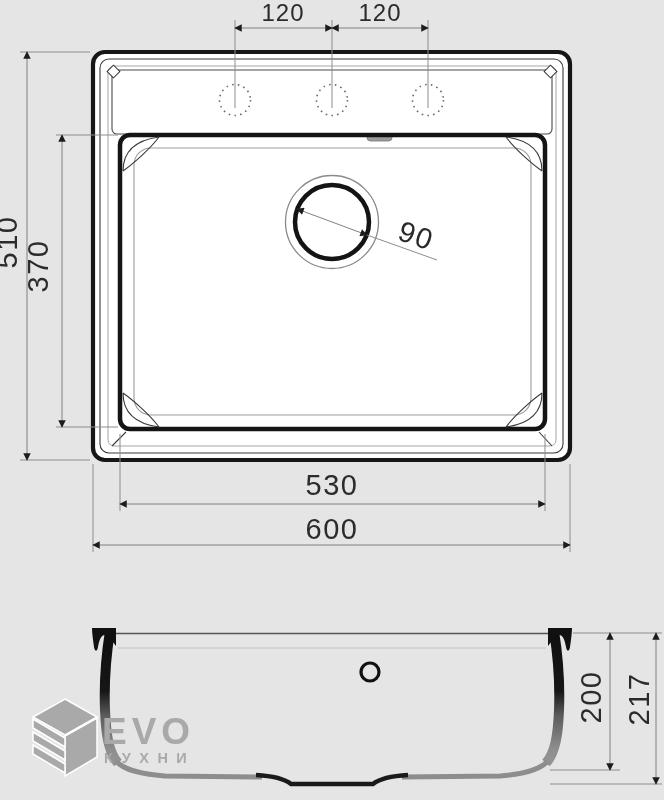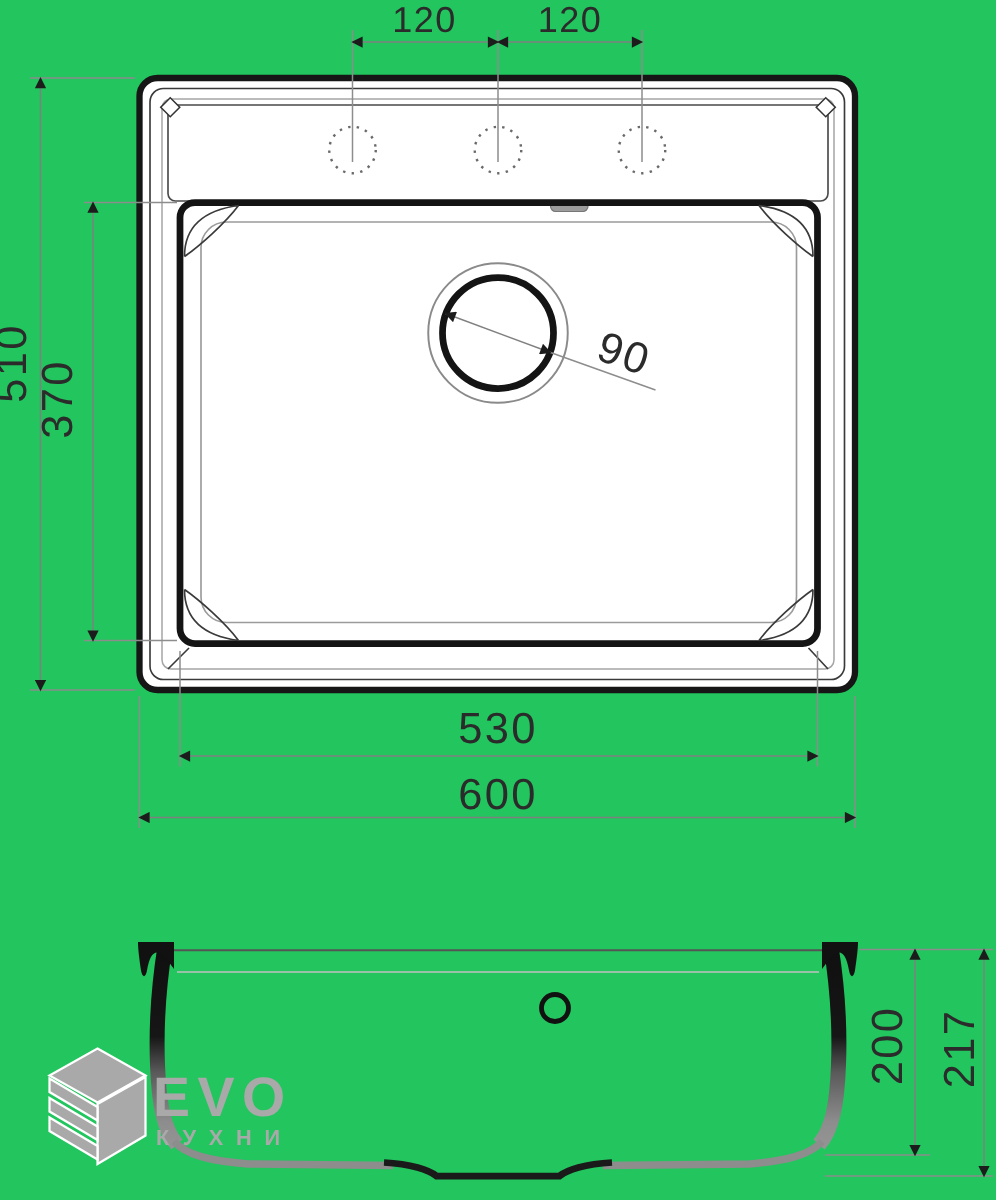--- a/index.html
+++ b/index.html
@@ -1,16 +1,16 @@
 <!DOCTYPE html>
 <html><head>
 <meta charset="utf-8">
 <style>
   html,body{margin:0;padding:0;background:#ffffff;}
-  .stage{position:relative;width:664px;height:800px;background:#22c55e;overflow:hidden;
+  .stage{position:relative;width:664px;height:800px;background:#e5e5e5;overflow:hidden;
          font-family:"Liberation Sans",sans-serif;}
   svg{display:block;}
   .dim{font-family:"Liberation Sans",sans-serif;font-size:29px;fill:#2b2b2b;letter-spacing:1.5px;}
   .dim-sm{font-family:"Liberation Sans",sans-serif;font-size:24px;fill:#2b2b2b;letter-spacing:1px;}
   .logo-brand{font-family:"Liberation Sans",sans-serif;font-size:37px;font-weight:bold;
               letter-spacing:5px;fill:#a9a9a9;}
   .logo-sub{font-family:"Liberation Sans",sans-serif;font-size:14.5px;font-weight:bold;
             letter-spacing:8.5px;fill:#a9a9a9;}
 </style>
 </head>

